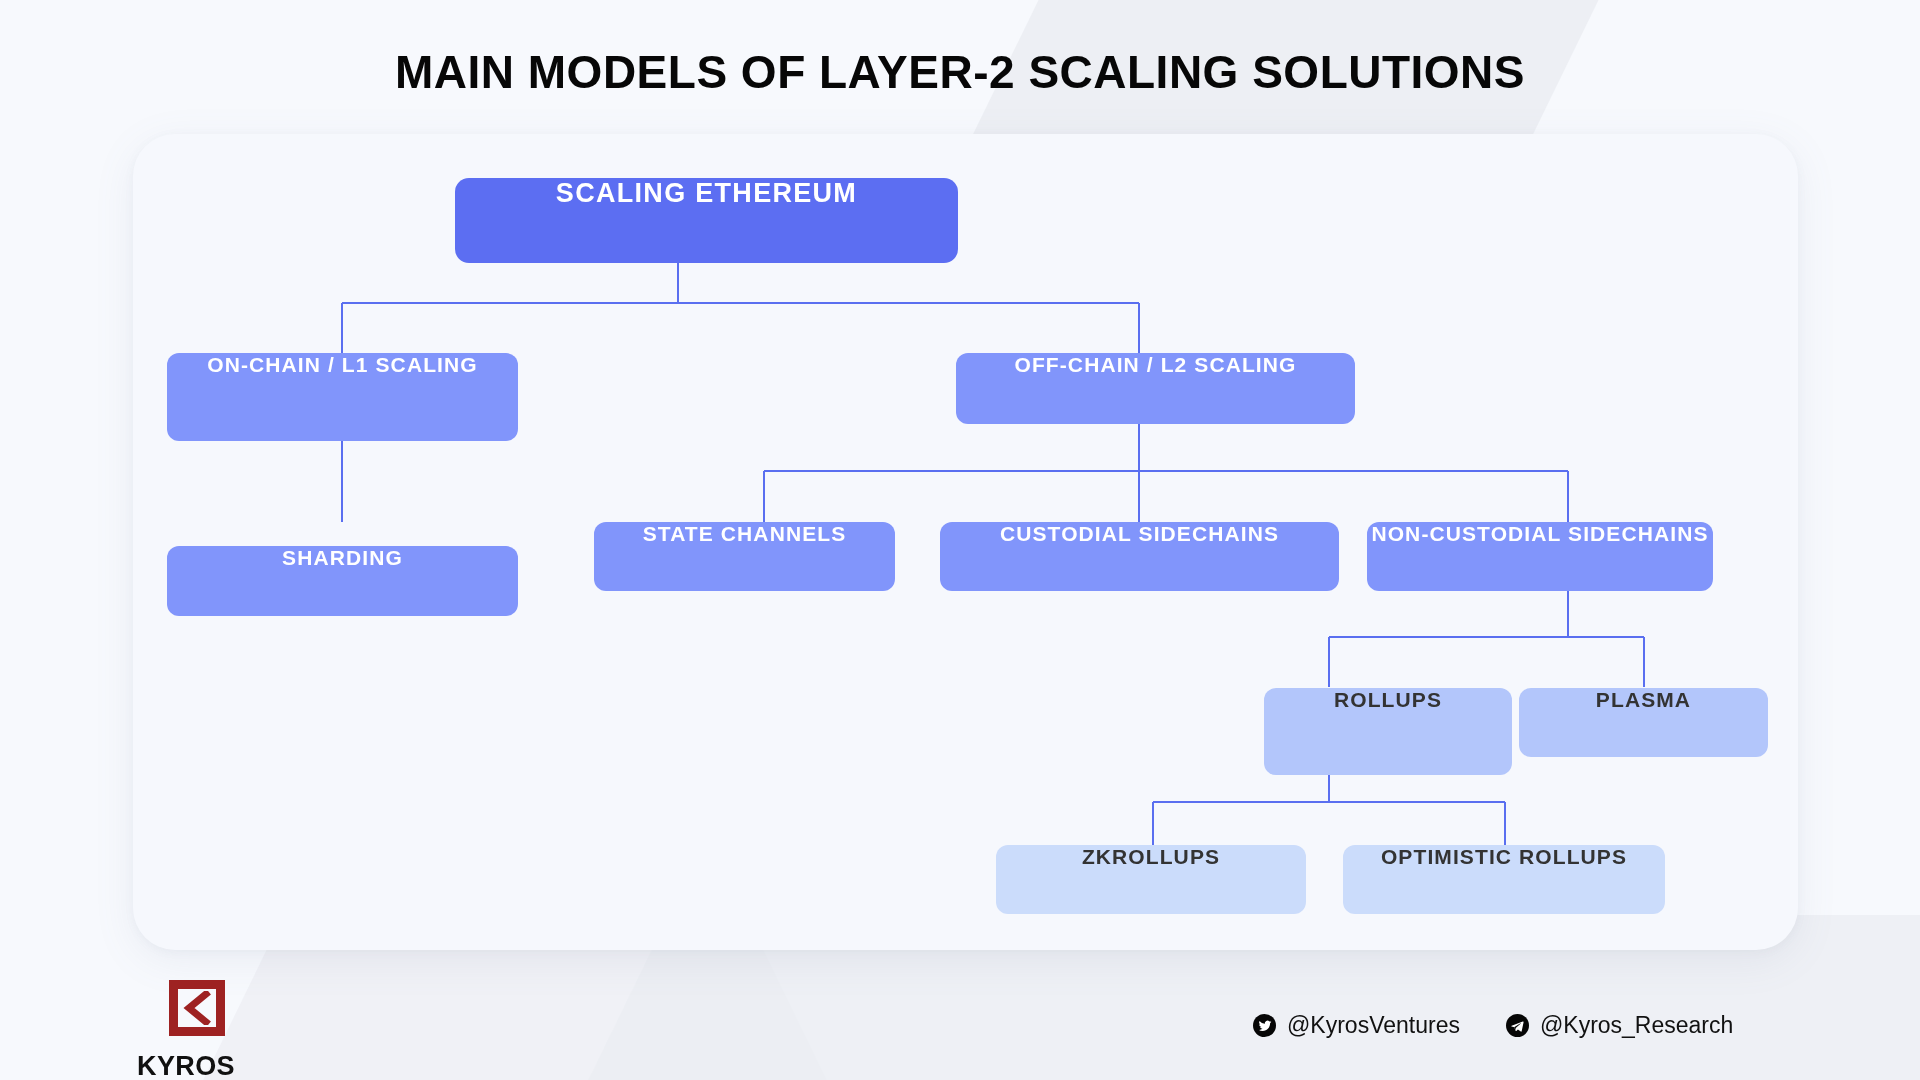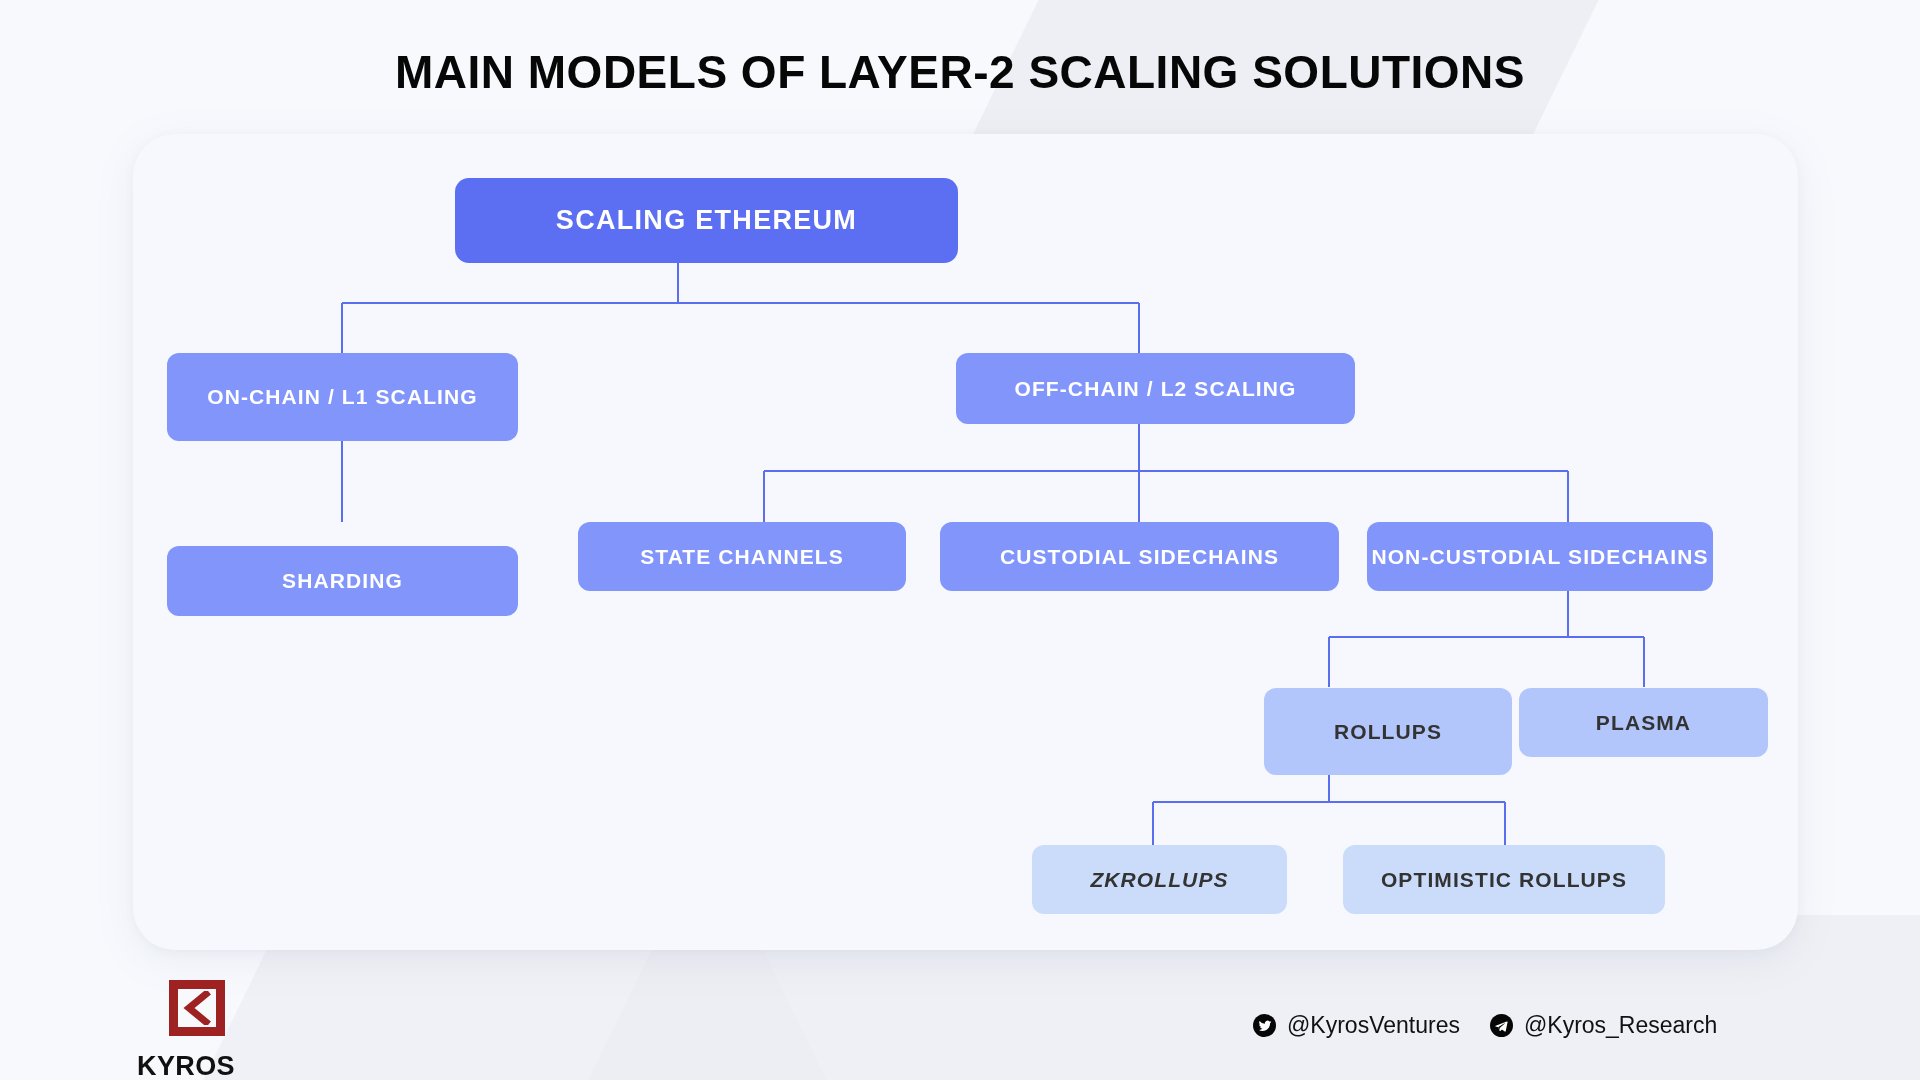--- a/index.html
+++ b/index.html
@@ -88,21 +88,20 @@
     width:1665px; height:816px;
     z-index:4;
     overflow:visible;
   }
   #wires line { stroke:#5a6ff0; stroke-width:2; }
 
   
   .node {
     position:absolute;
     display:flex;
-    align-items:center;
     justify-content:center;
     border-radius:12px;
     text-align:center;
     z-index:5;
     font-family:"Liberation Sans", sans-serif;
     font-weight:bold;
   }
   .lvl0 {
     background:#5c6ef2; color:#ffffff;
     font-size:27px; letter-spacing:1.3px;
@@ -147,21 +146,21 @@
     font-family:"Liberation Sans", sans-serif;
   }
   .logo-ventures {
     font-size:19px; color:#1a1a1a; letter-spacing:2.1px;
     margin-top:5px;
     font-family:"Liberation Sans", sans-serif;
   }
 
   .socials {
     right:553px; top:1012px;
-    display:flex; align-items:center; gap:30px;
+    display:flex; align-items:center; gap:46px;
     left:1253px;
   }
   .social {
     display:flex; align-items:center; gap:11px;
   }
   .social-icon {
     width:23px; height:23px;
     border-radius:50%;
     background:#060606;
     display:flex; align-items:center; justify-content:center;
@@ -228,41 +227,41 @@
   </div>
 
   <div class="node lvl1" style="left:956px; top:353px; width:399px; height:71px;">
     <span>OFF-CHAIN / L2 SCALING</span>
   </div>
 
   <div class="node lvl2" style="left:167px; top:522px; width:351px; height:70px;margin-top:24px;">
     <span>SHARDING</span>
   </div>
 
-  <div class="node lvl2" style="left:578px; top:522px; width:328px; height:69px;">
+  <div class="node lvl2" style="left:594px; top:522px; width:301px; height:69px;">
     <span>STATE CHANNELS</span>
   </div>
 
   <div class="node lvl2" style="left:940px; top:522px; width:399px; height:69px;">
     <span>CUSTODIAL SIDECHAINS</span>
   </div>
 
   <div class="node lvl2" style="left:1367px; top:522px; width:346px; height:69px;">
     <span>NON-CUSTODIAL SIDECHAINS</span>
   </div>
 
   <div class="node lvl3" style="left:1264px; top:688px; width:248px; height:87px;">
     <span>ROLLUPS</span>
   </div>
 
   <div class="node lvl3" style="left:1519px; top:688px; width:249px; height:69px;">
     <span>PLASMA</span>
   </div>
 
-  <div class="node lvl4" style="left:1032px; top:845px; width:255px; height:69px;font-style:italic;">
+  <div class="node lvl4" style="left:996px; top:845px; width:310px; height:69px;">
     <span>ZKROLLUPS</span>
   </div>
 
   <div class="node lvl4" style="left:1343px; top:845px; width:322px; height:69px;">
     <span>OPTIMISTIC ROLLUPS</span>
   </div>
 
   <div class="footer logo-wrap">
     <div class="logo-mark">
       <svg width="30" height="34" viewBox="0 0 30 34" aria-hidden="true">

